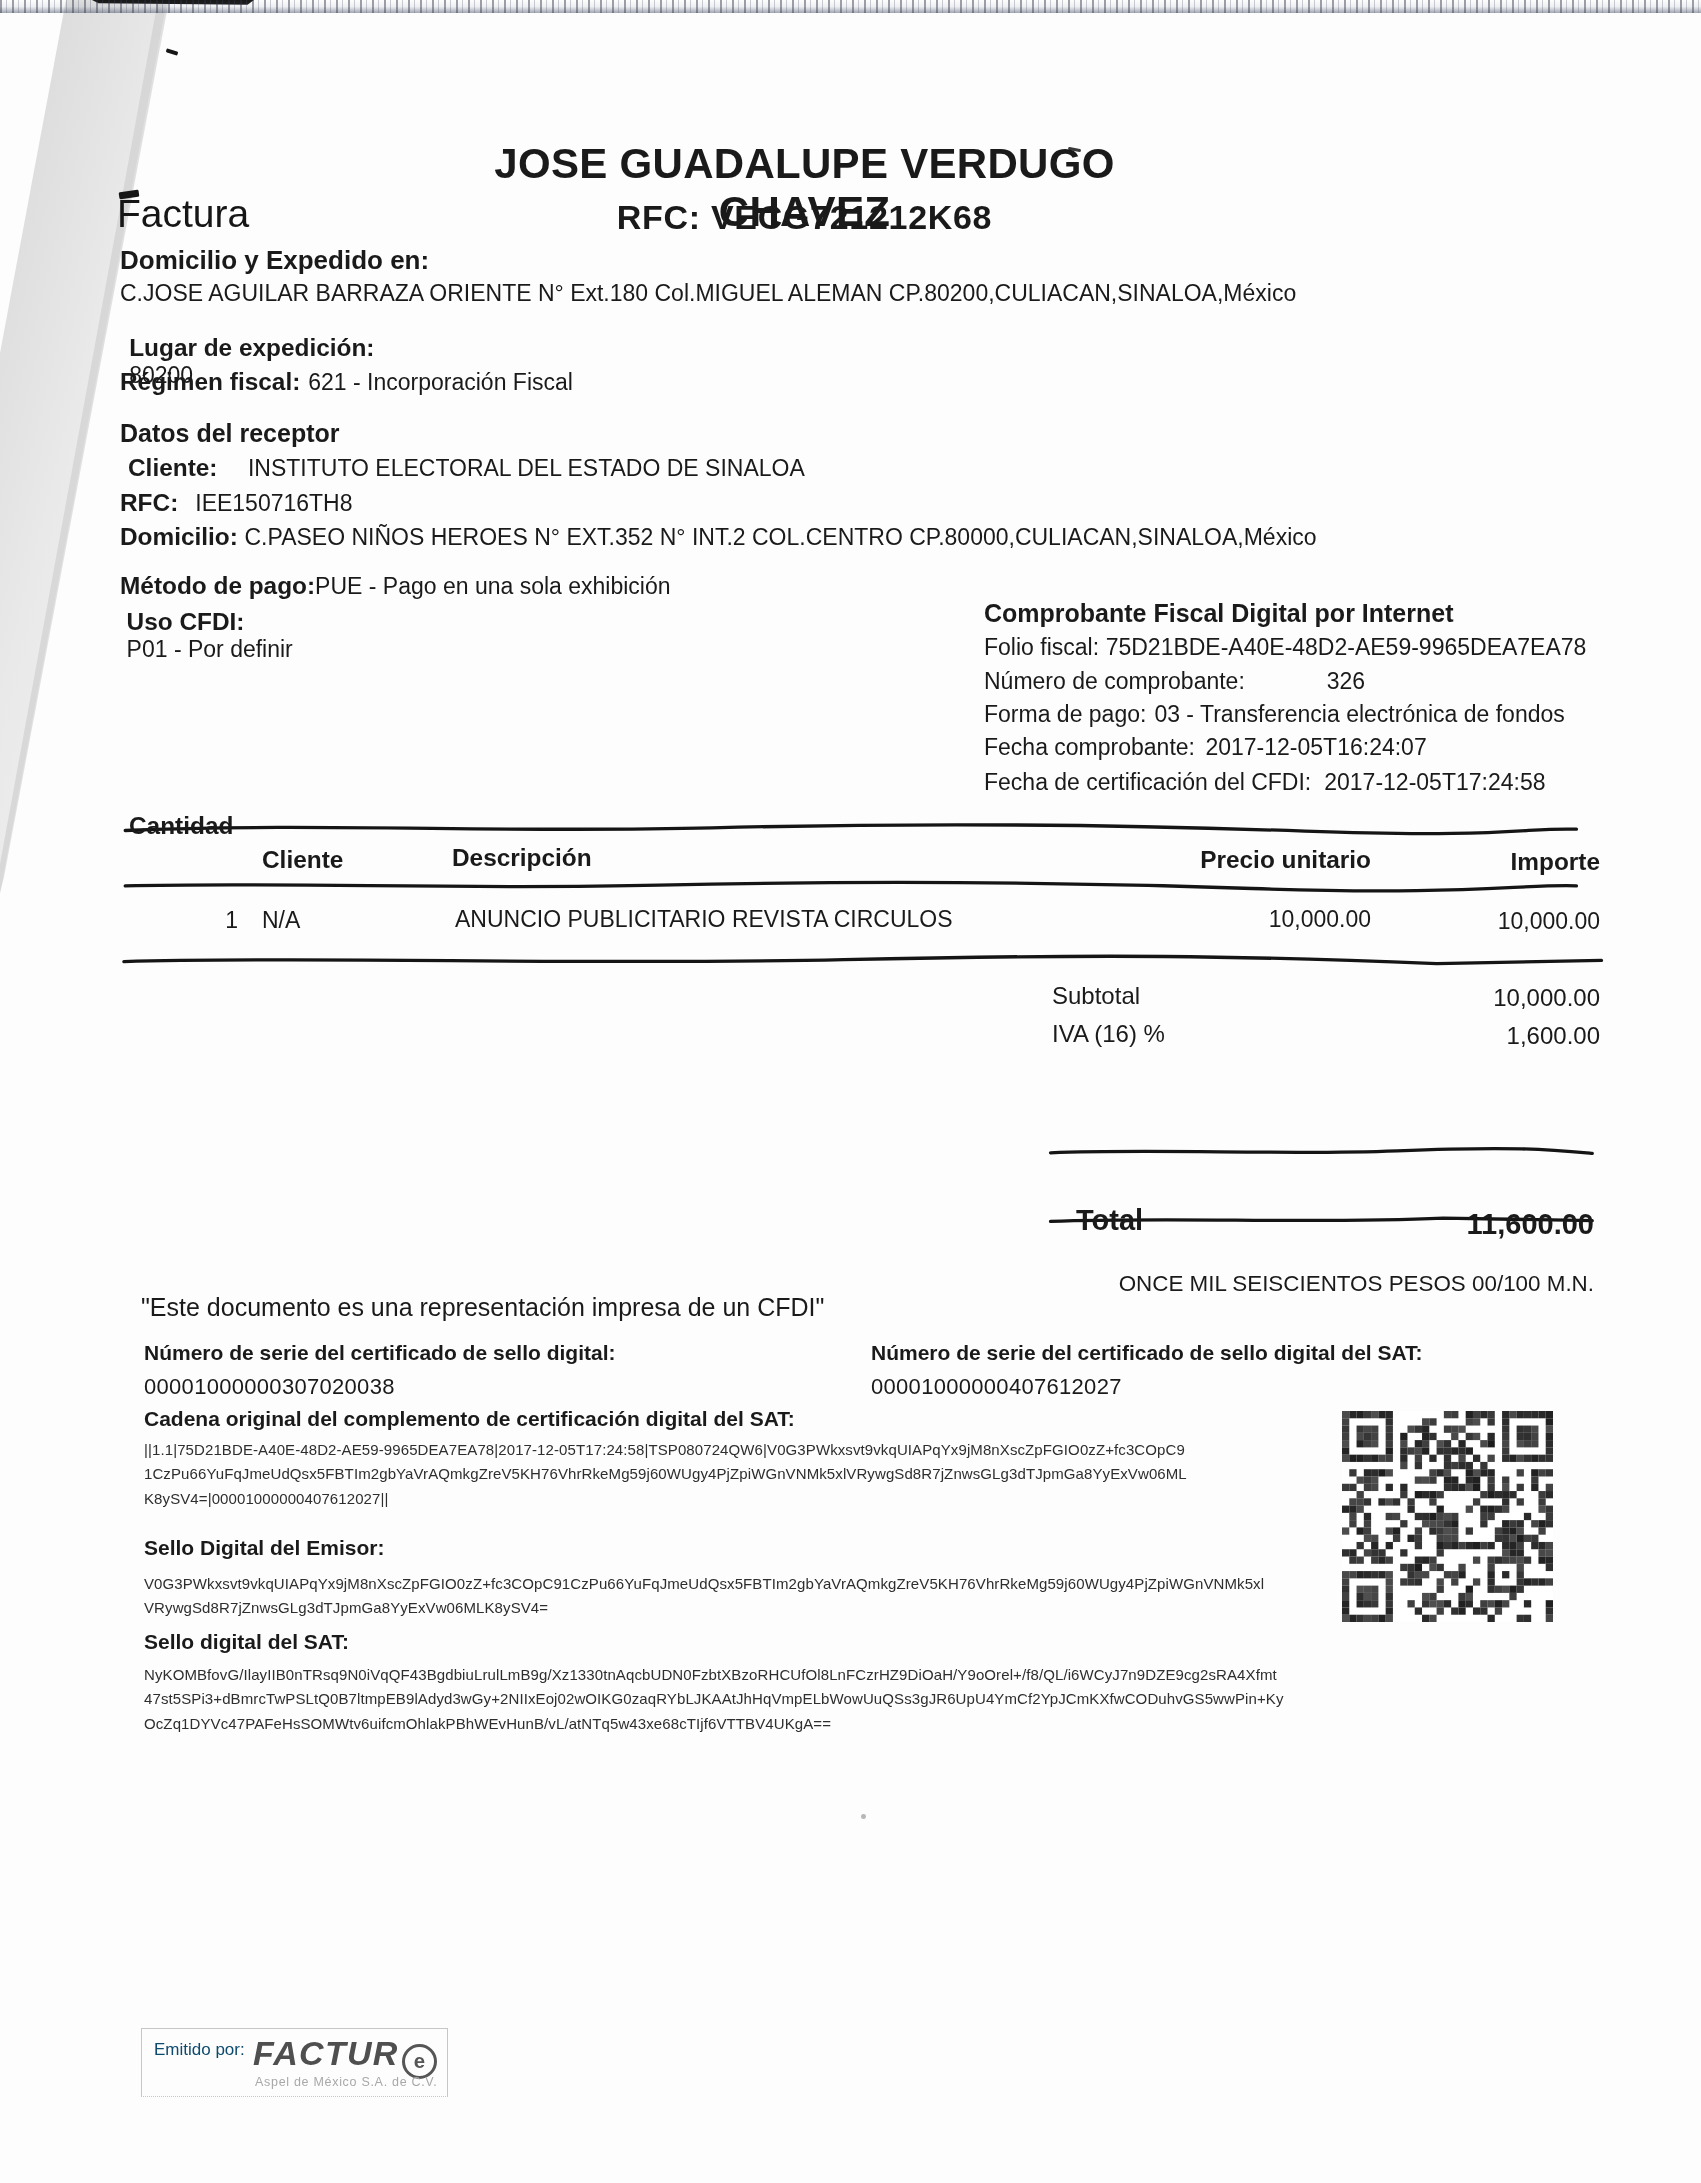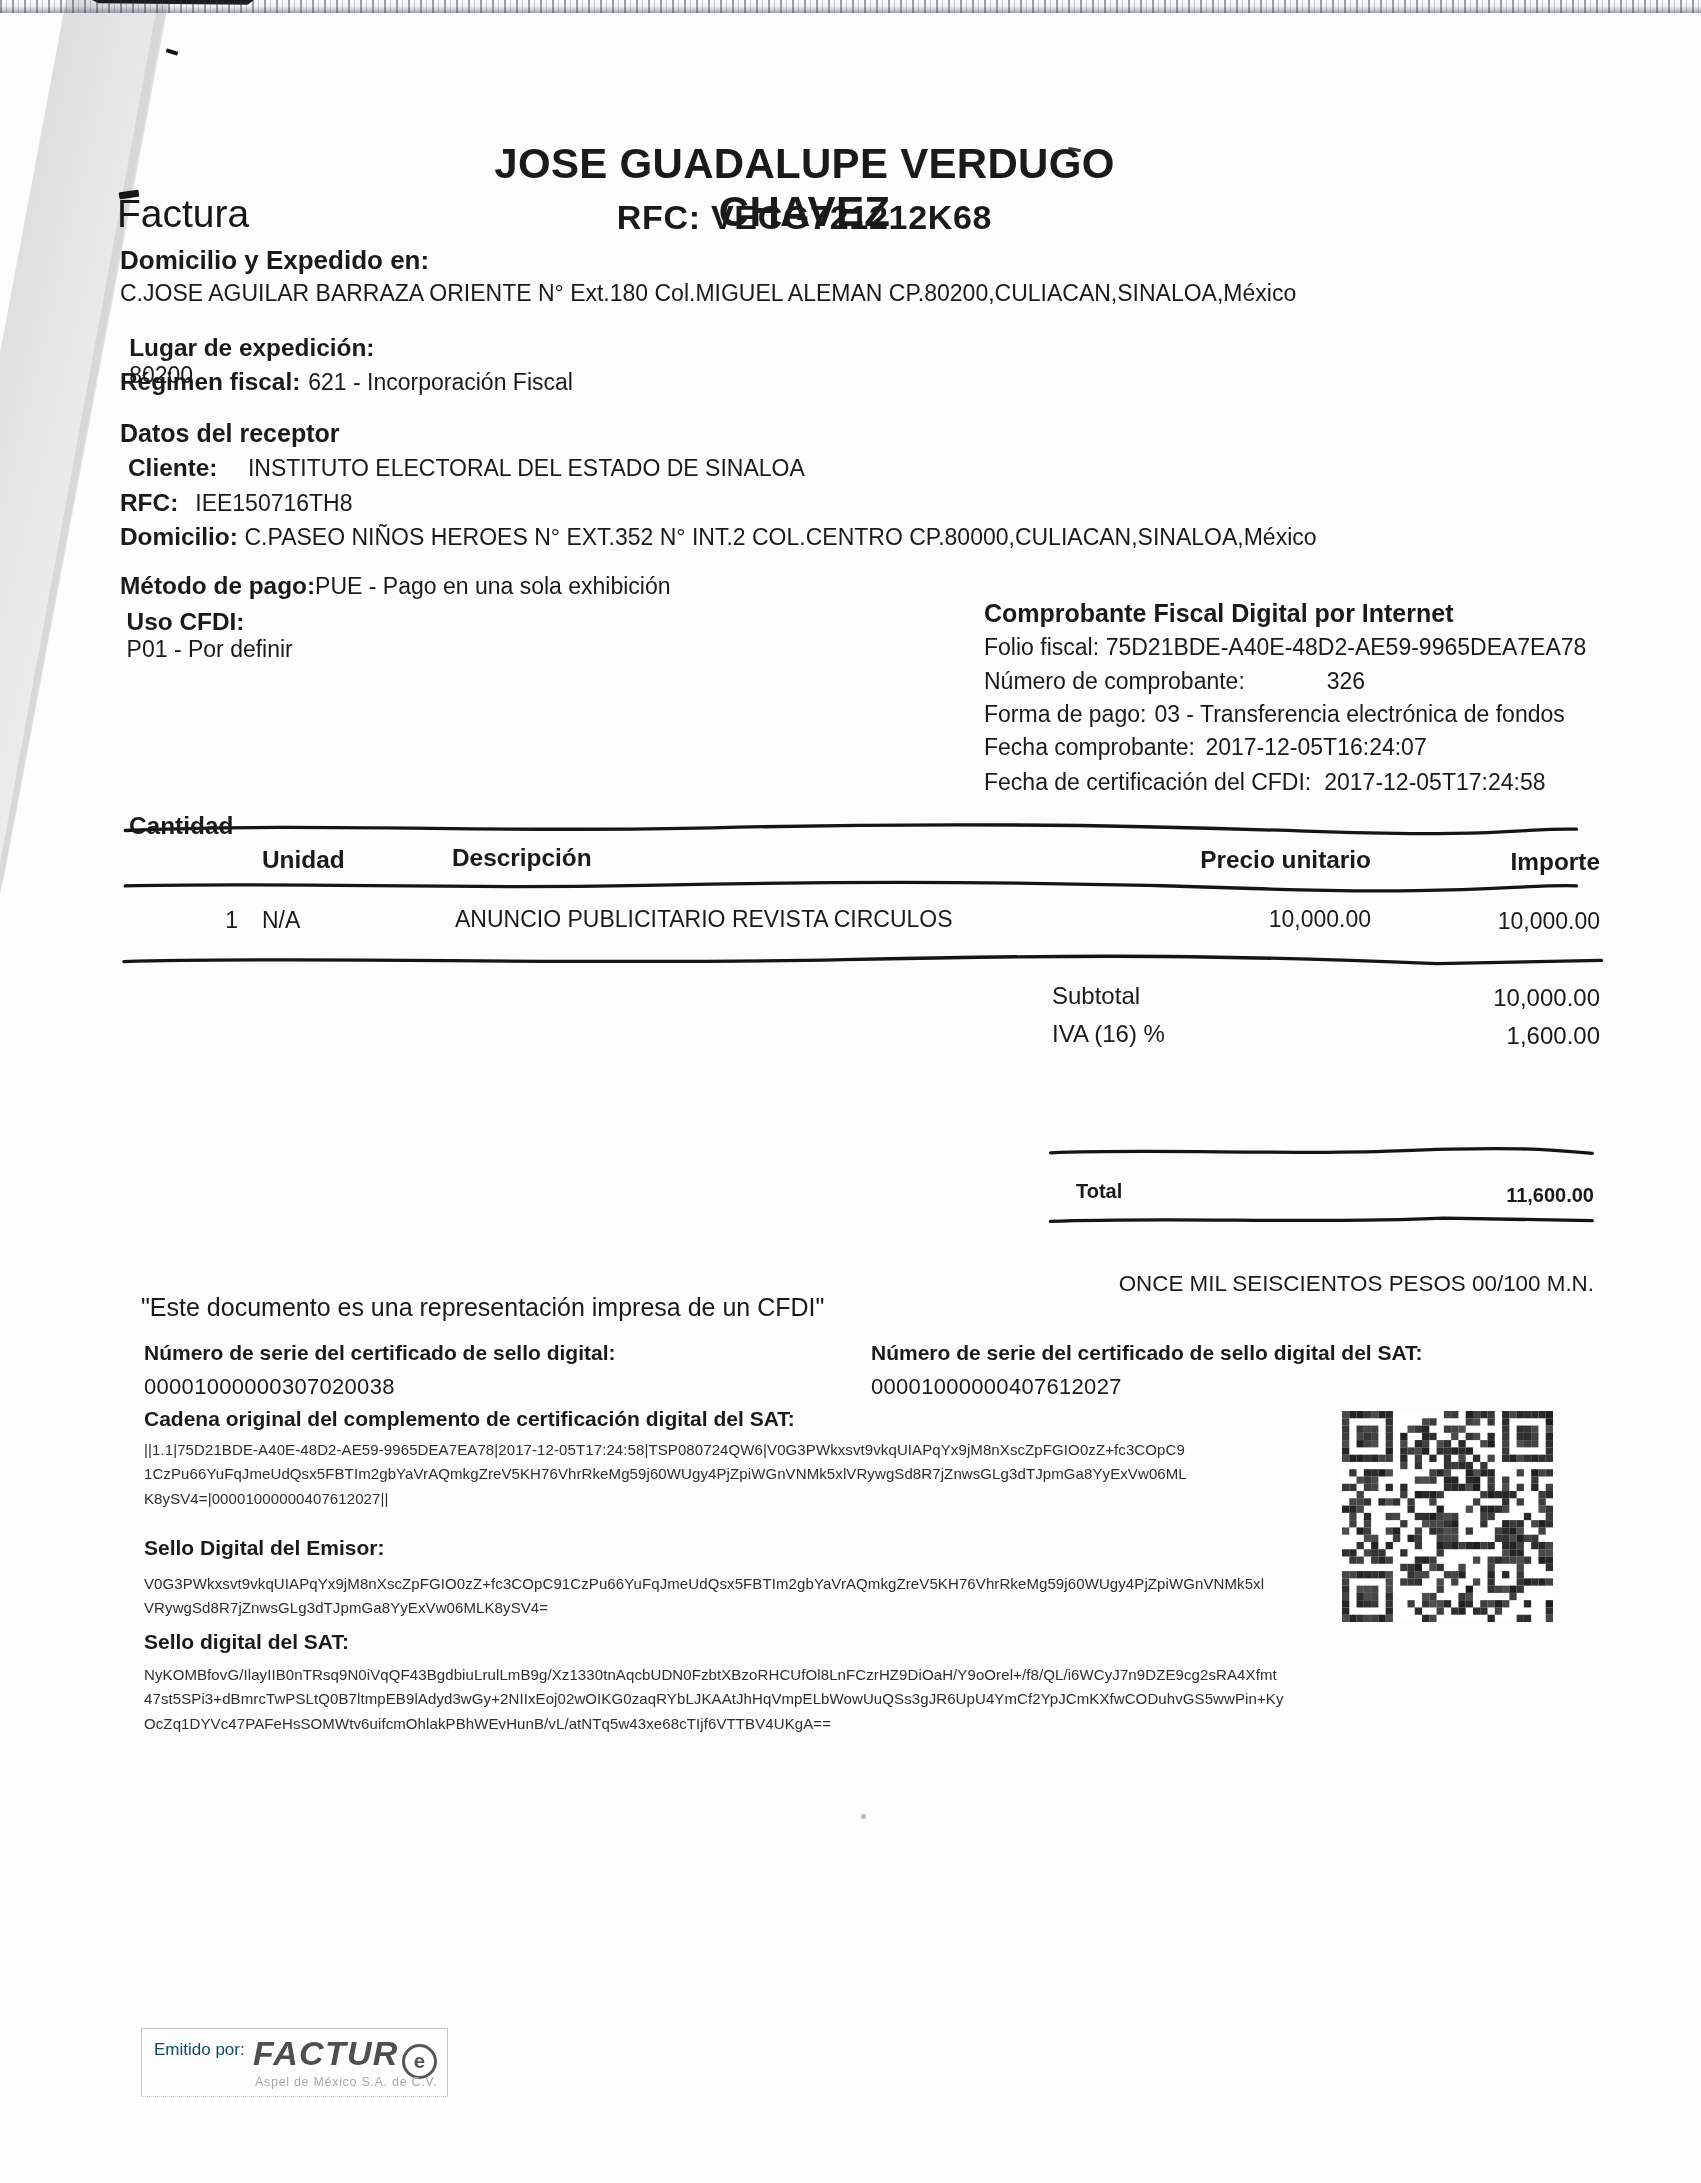--- a/index.html
+++ b/index.html
@@ -19,21 +19,21 @@
   .lbl{font-size:24.4px;font-weight:bold;}
   .val{font-size:23px;}
 
   .cfdi-t{font-size:25px;font-weight:bold;}
   .cfdi-l{font-size:23px;}
 
   .th{font-size:24.4px;font-weight:bold;}
   .td{font-size:23px;}
   .tot-lbl{font-size:24px;}
   .tot-val{font-size:24px;}
-  .total-b{font-size:20px;font-weight:bold;}
+  .total-b{font-size:29px;font-weight:bold;margin-top:24px;}
   .words{font-size:22.4px;}
 
   .note{font-size:25px;}
   .cert-l{font-size:21px;font-weight:bold;}
   .cert-v{font-size:22px;letter-spacing:0.3px;}
   .hashblock{font-size:15px;line-height:1.62;word-break:break-all;color:#2e2e2e;letter-spacing:0.1px;}
 
   .rules{pointer-events:none;}
 
   
@@ -137,21 +137,21 @@
 
   <svg class="abs rules" style="left:0;top:0;" width="1701" height="2183" viewBox="0 0 2581 3312">
     <path d="M190 1260 C 480 1248, 760 1264, 1080 1256 S 1680 1250, 1980 1261 S 2320 1255, 2392 1258" stroke="#151515" stroke-width="5" fill="none" stroke-linecap="round"></path>
     <path d="M190 1344 C 440 1338, 700 1350, 1000 1343 S 1580 1337, 1900 1348 S 2310 1341, 2392 1344" stroke="#151515" stroke-width="5" fill="none" stroke-linecap="round"></path>
     <path d="M188 1459 C 480 1450, 880 1465, 1280 1456 S 1880 1450, 2180 1462 L 2430 1457" stroke="#151515" stroke-width="5" fill="none" stroke-linecap="round"></path>
     <path d="M1594 1749 C 1760 1742, 1940 1753, 2120 1746 S 2350 1744, 2416 1750" stroke="#151515" stroke-width="5" fill="none" stroke-linecap="round"></path>
     <path d="M1594 1853 C 1790 1846, 1990 1857, 2190 1848 L 2416 1852" stroke="#151515" stroke-width="5" fill="none" stroke-linecap="round"></path>
   </svg>
 
   <div class="abs th" style="left:129px;top:812px;">Cantidad</div>
-  <div class="abs th" style="left:262px;top:846px;">Unidad</div>
+  <div class="abs th" style="left:262px;top:846px;">Cliente</div>
   <div class="abs th" style="left:452px;top:844px;">Descripción</div>
   <div class="abs th rt" style="left:1167px;top:846px;width:204px;">Precio unitario</div>
   <div class="abs th rt" style="left:1444px;top:848px;width:156px;">Importe</div>
 
   <div>
     <div class="abs td rt" style="left:129px;top:907px;width:109px;">1</div>
     <div class="abs td" style="left:262px;top:907px;">N/A</div>
     <div class="abs td" style="left:455px;top:906px;">ANUNCIO PUBLICITARIO REVISTA CIRCULOS</div>
     <div class="abs td rt" style="left:1200px;top:906px;width:171px;">10,000.00</div>
     <div class="abs td rt" style="left:1430px;top:908px;width:170px;">10,000.00</div>

